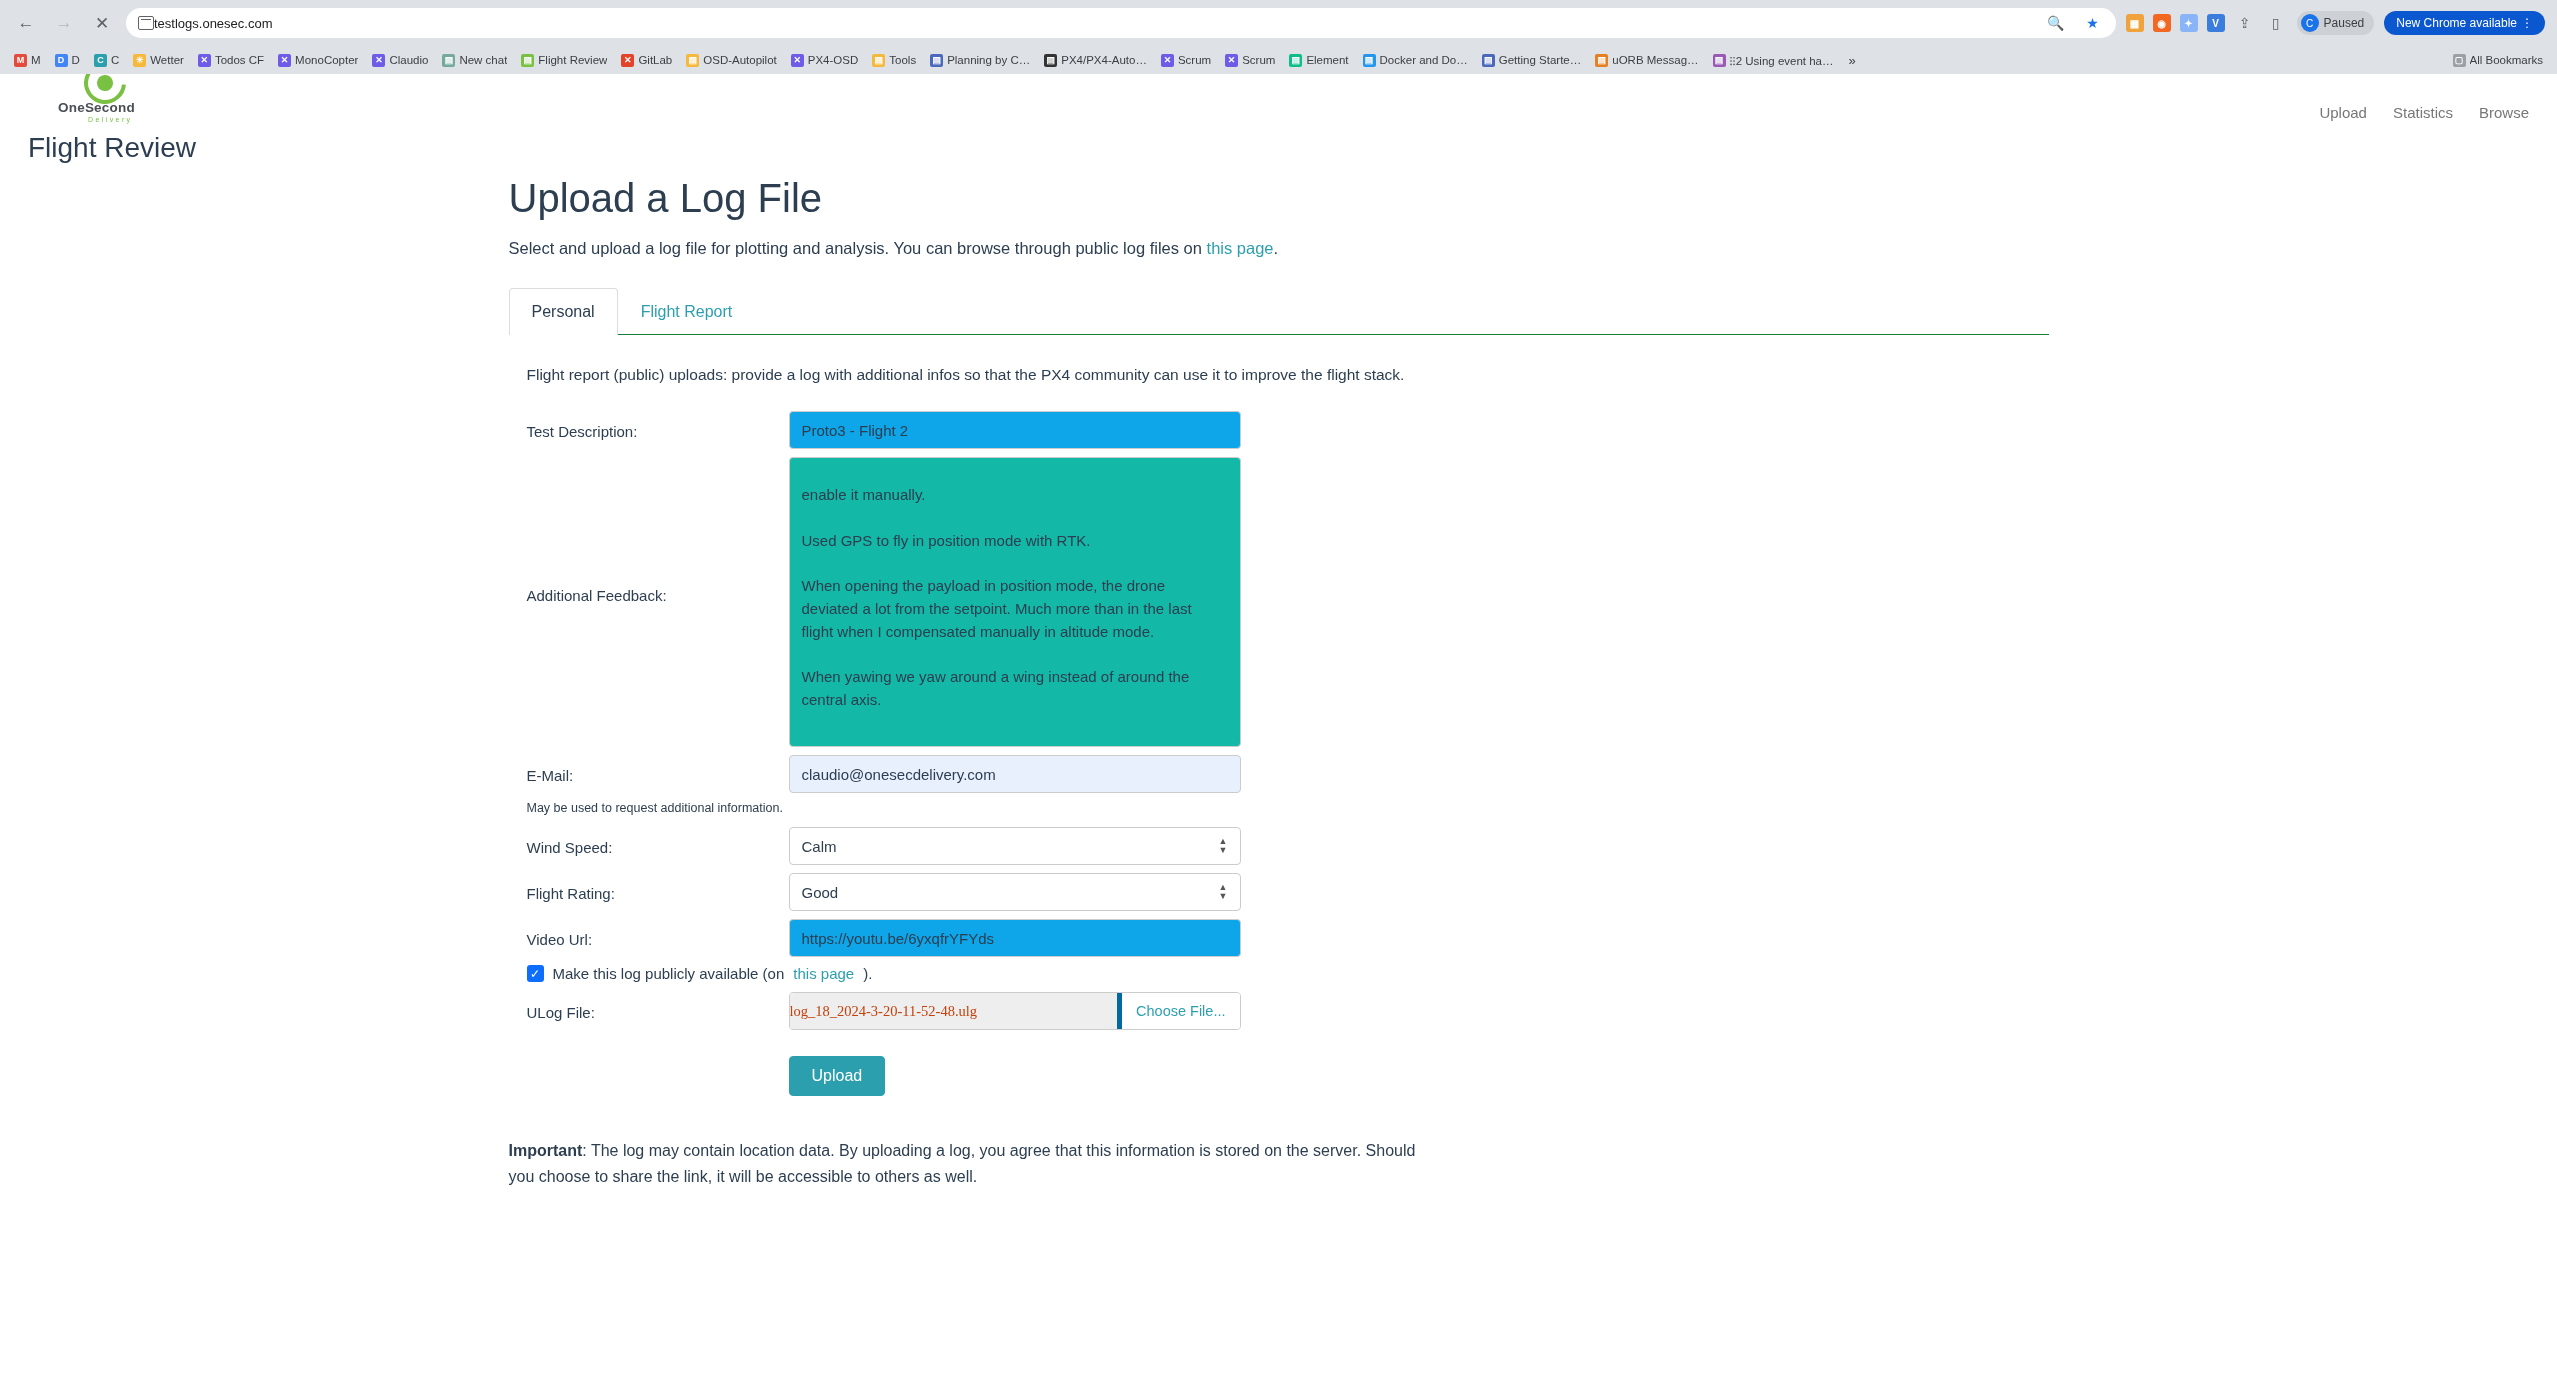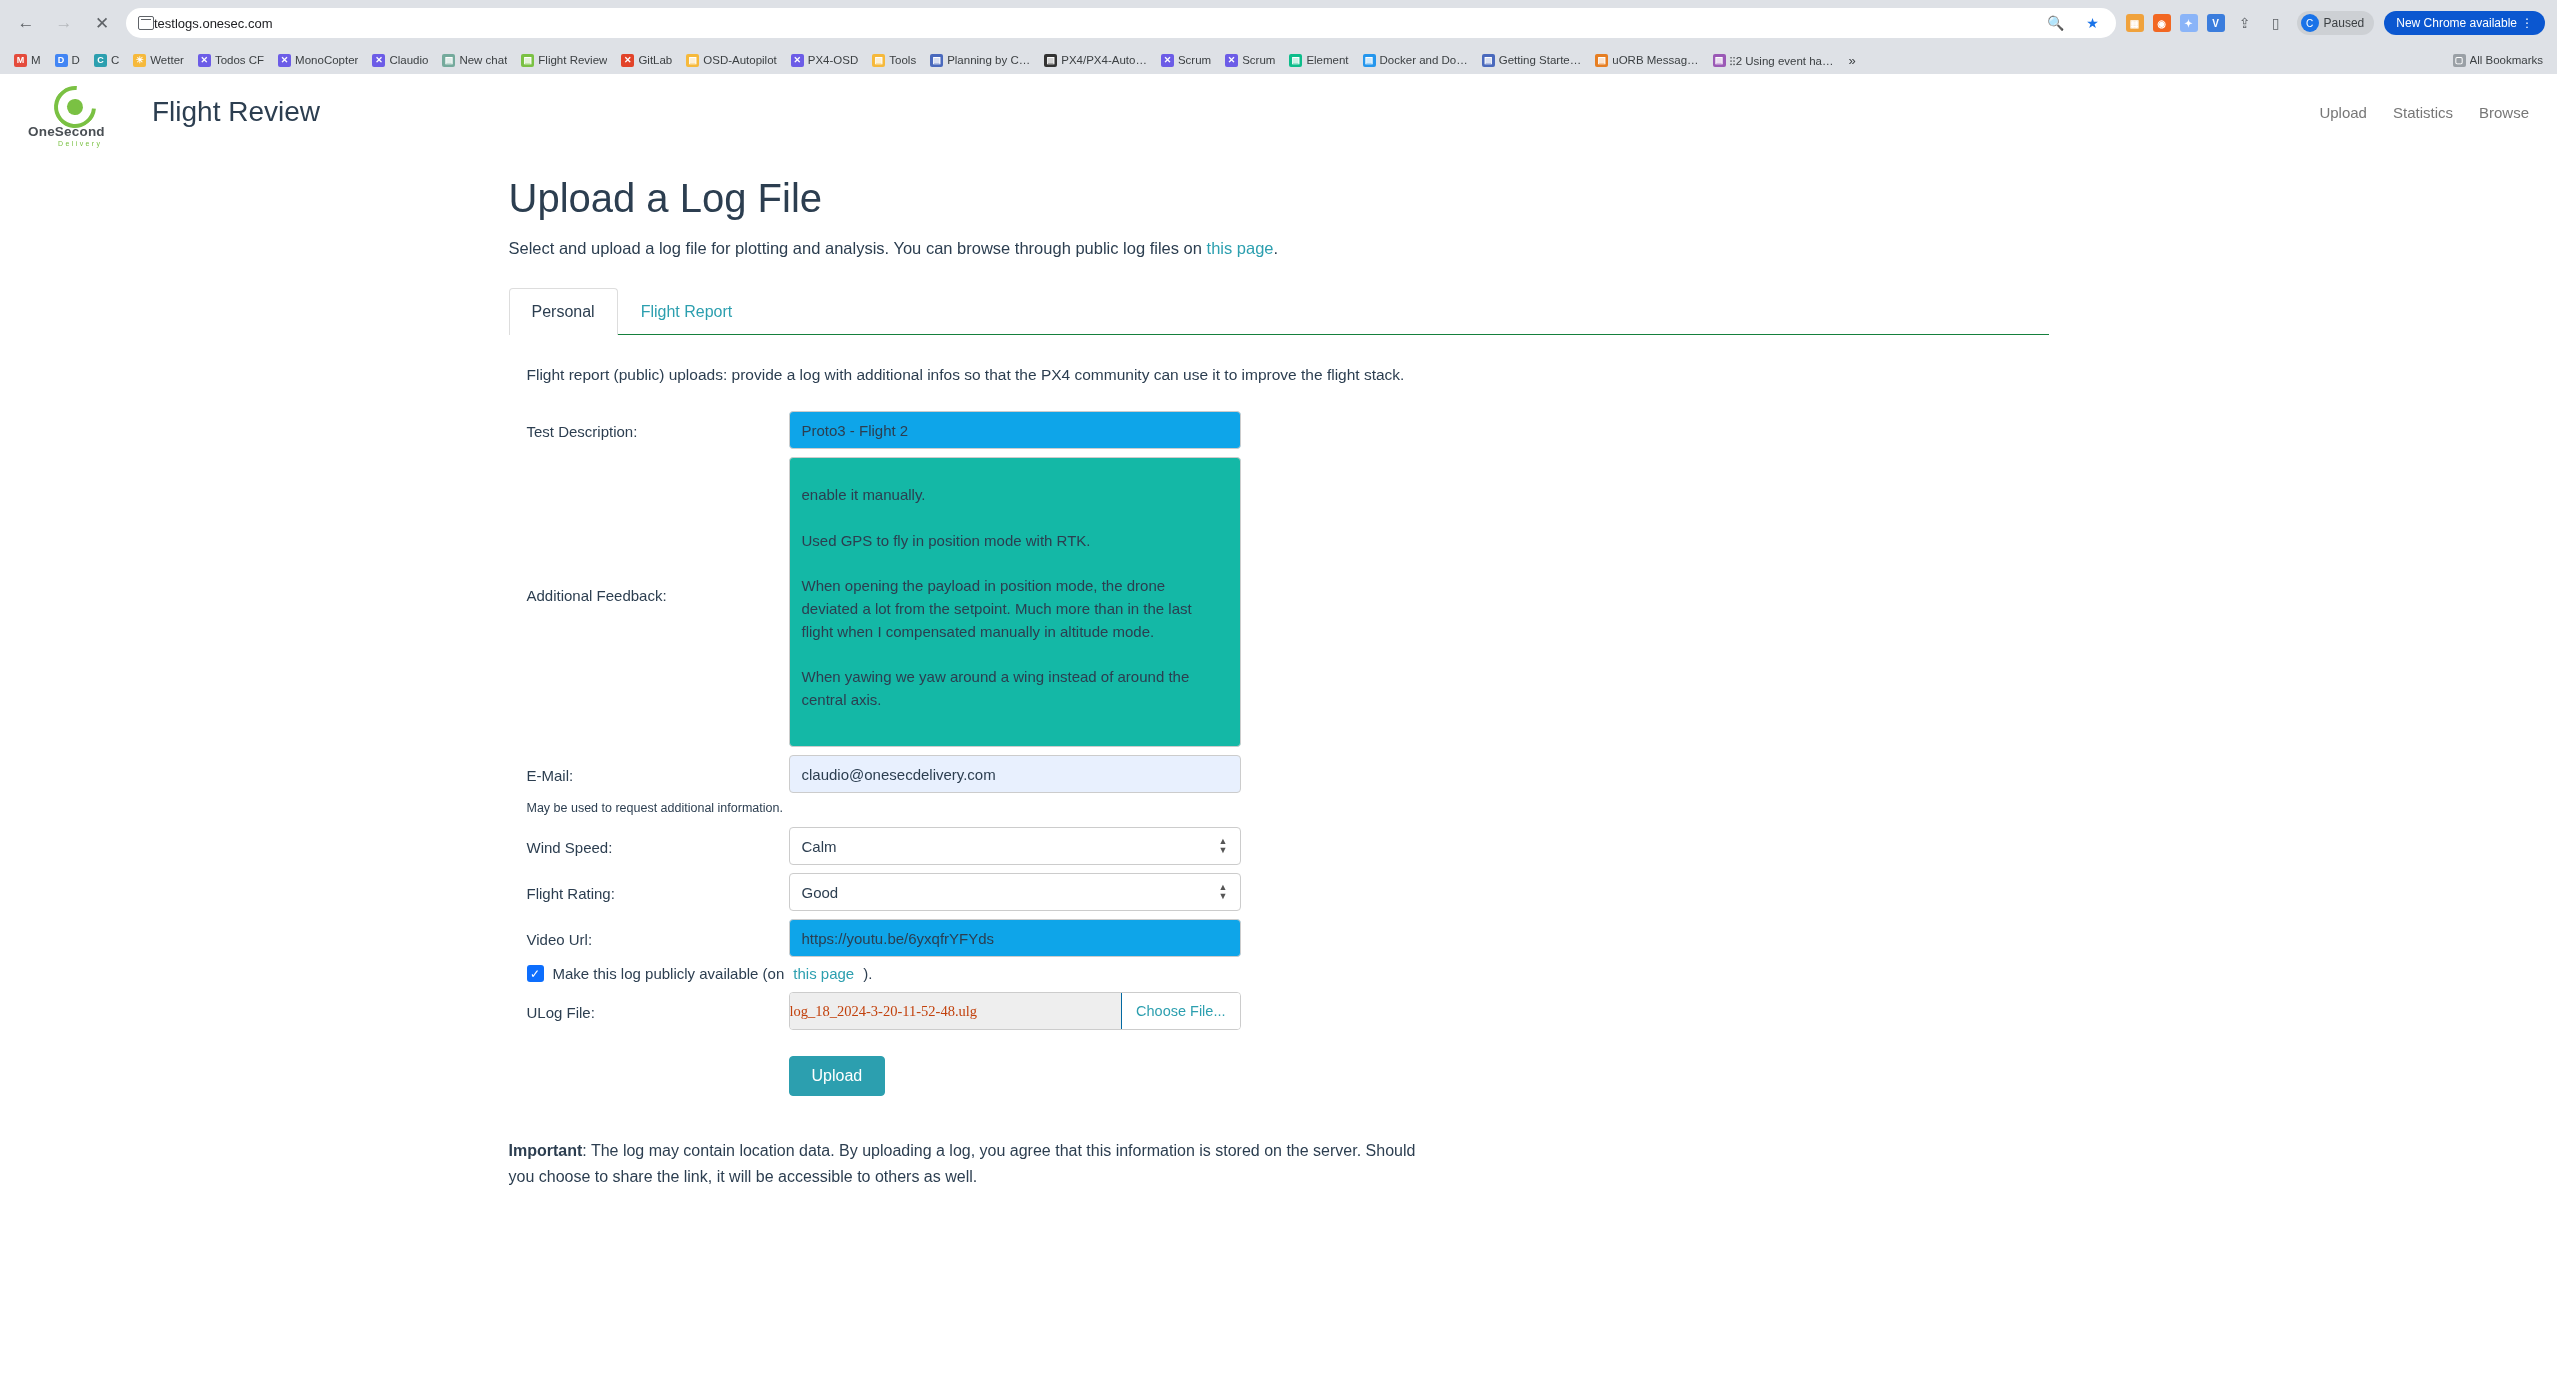--- a/index.html
+++ b/index.html
@@ -129,21 +129,21 @@
     height: calc(1400px - 46px - 28px);
     overflow: hidden;
   }
   .navbar {
     height: 76px;
     display: flex;
     align-items: center;
     padding: 0 28px;
     border-bottom: 0;
   }
-  .brand { display: flex; align-items: center; gap: 16px; }
+  .brand { display: flex; align-items: center; gap: 16px; flex-direction: column; }
   .logo-wrap { width: 108px; height: 56px; position: relative; }
   .logo-leaf {
     position: absolute; left: 26px; top: 2px;
     width: 42px; height: 42px; border-radius: 50%;
     border: 4px solid #7ac143;
     border-right-color: transparent;
     transform: rotate(-40deg);
   }
   .logo-leaf::after {
     content:"";
@@ -316,21 +316,21 @@
     color: #c2410c;
     font-family: Liberation Serif, serif;
   }
   .file-btn {
     flex: 0 0 auto;
     display: flex; align-items: center;
     padding: 0 14px;
     font-size: 14.5px;
     color: #2c9faf;
     background: #fff;
-    border-left: 1px solid #0369a1;
+    border-left: 5px solid #0369a1;
   }
   .submit-row {
     display: flex;
     margin: 26px 0 0 0;
     padding-left: 280px;
   }
   .btn-primary {
     background: #2c9faf;
     color: #ffffff;
     border: 1px solid #2c9faf;

